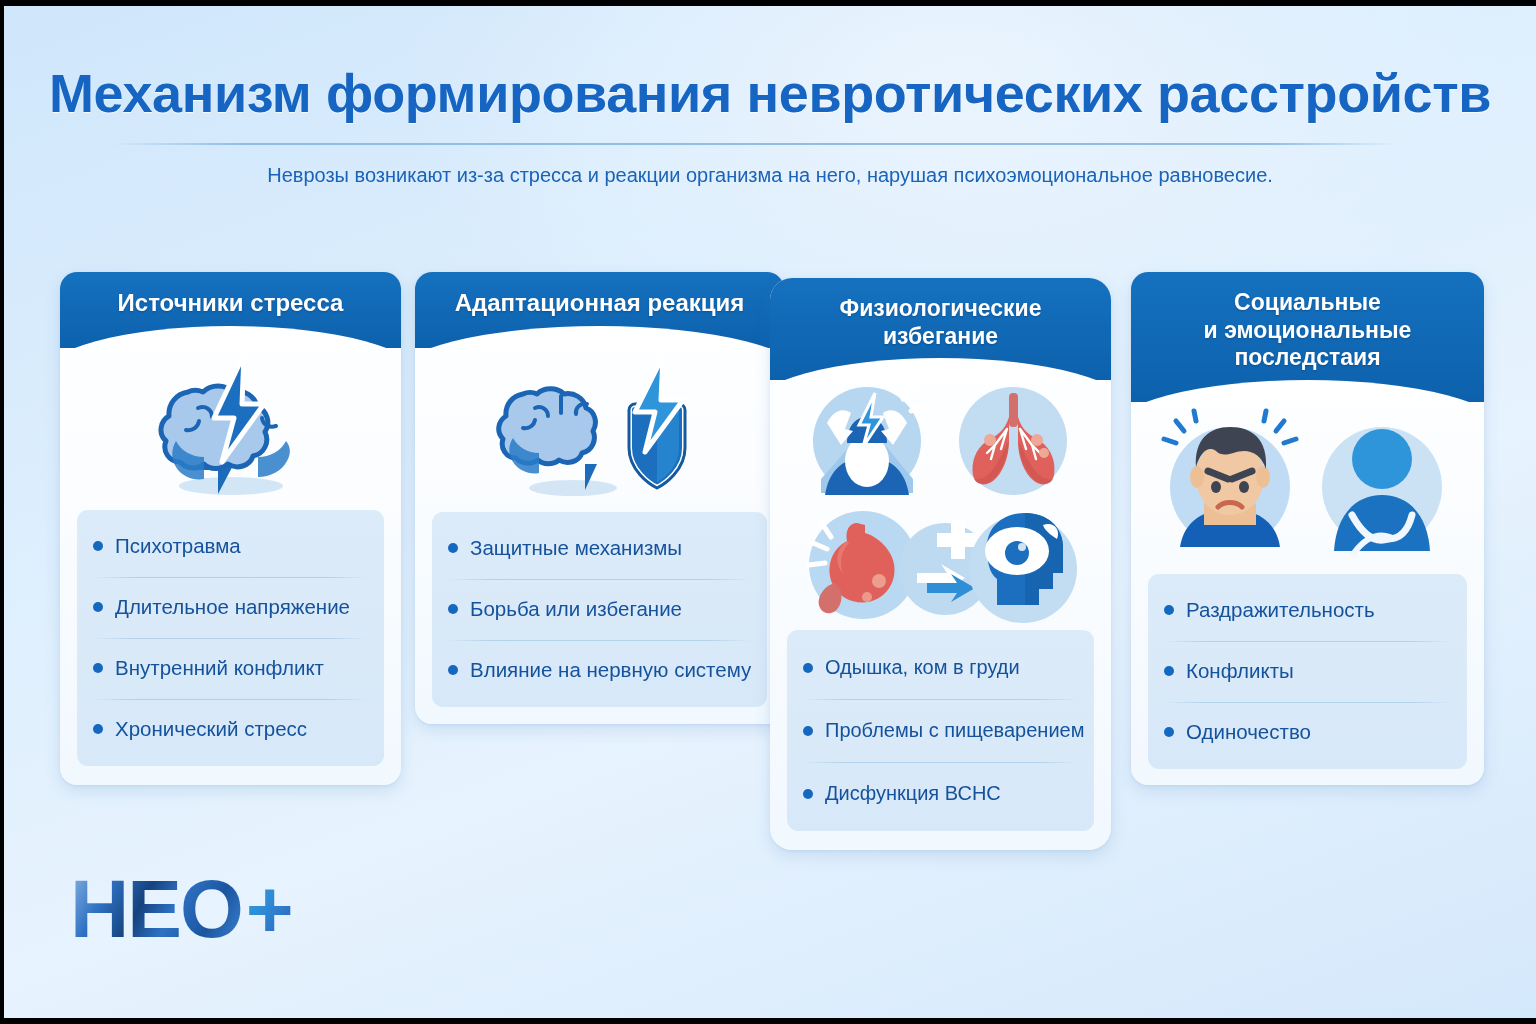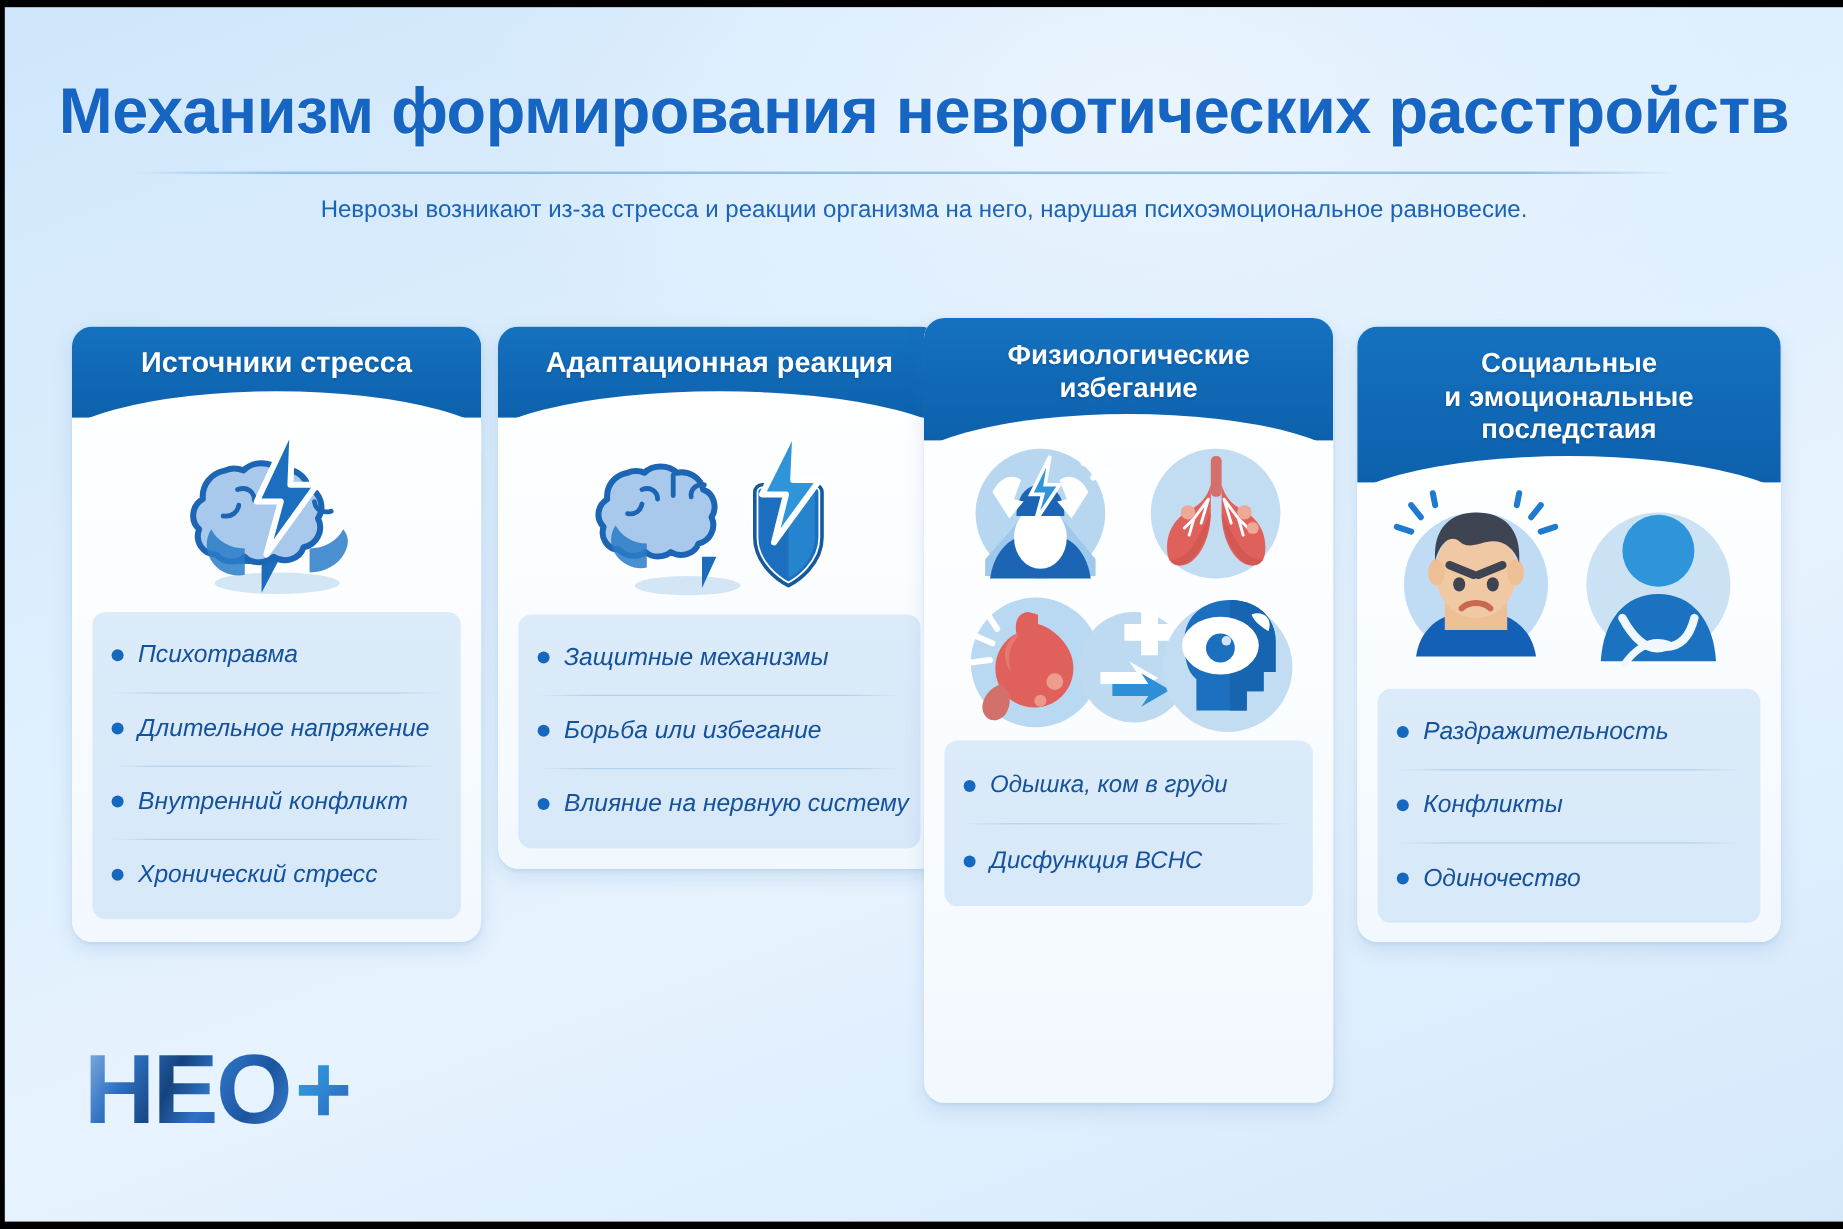--- a/index.html
+++ b/index.html
@@ -121,30 +121,29 @@
     flex: 0 0 auto;
     width: 10px; height: 10px;
     border-radius: 50%;
     background: #1568c0;
     margin-right: 12px;
   }
   .li-text {
     font-size: 20.5px;
     color: #14529c;
     white-space: nowrap;
-    font-style: italic;
   }
   .card.c3 .li-text { font-size: 20px; }
   .card.c3 .li { height: 63px; }
   .card.c4 .li { height: 61px; }
 
   
   .c1 { left: 56px;   top: 266px; width: 341px; height: 513px; }
   .c2 { left: 411px;  top: 266px; width: 369px; height: 452px; }
-  .c3 { left: 766px;  top: 259px; width: 341px; height: 654px; }
+  .c3 { left: 766px;  top: 272px; width: 341px; height: 572px; border-radius: 22px; }
   .c4 { left: 1127px; top: 266px; width: 353px; height: 513px; }
 
   .c1 .icon-stage { height: 150px; margin-top: 4px; }
   .c2 .icon-stage { height: 150px; margin-top: 4px; }
   .c3 .icon-stage { height: 242px; margin-top: 2px; }
   .c4 .icon-stage { height: 152px; margin-top: 8px; }
 
   .c1 .list-panel { margin-top: 8px; }
   .c2 .list-panel { margin-top: 10px; }
   .c3 .list-panel { margin-top: 6px; }
@@ -345,20 +344,24 @@
           <circle cx="231" cy="164" r="4" fill="#ffffff" opacity=".8"></circle>
           <path d="M252 142 C262 138 270 146 266 156 C260 152 254 148 252 142 Z" fill="#ffffff"></path>
         </g>
       </svg>
     </div>
 
     <div class="list-panel">
       <div class="li">
         <span class="bullet"></span>
         <span class="li-text">Одышка, ком в груди</span>
+      </div>
+      <div class="li">
+        <span class="bullet"></span>
+        <span class="li-text">Проблемы с пищеварением</span>
       </div>
       <div class="li">
         <span class="bullet"></span>
         <span class="li-text">Дисфункция ВСНС</span>
       </div>
     </div>
   </div>
 
   <div class="card c4">
     <div class="card-head">

